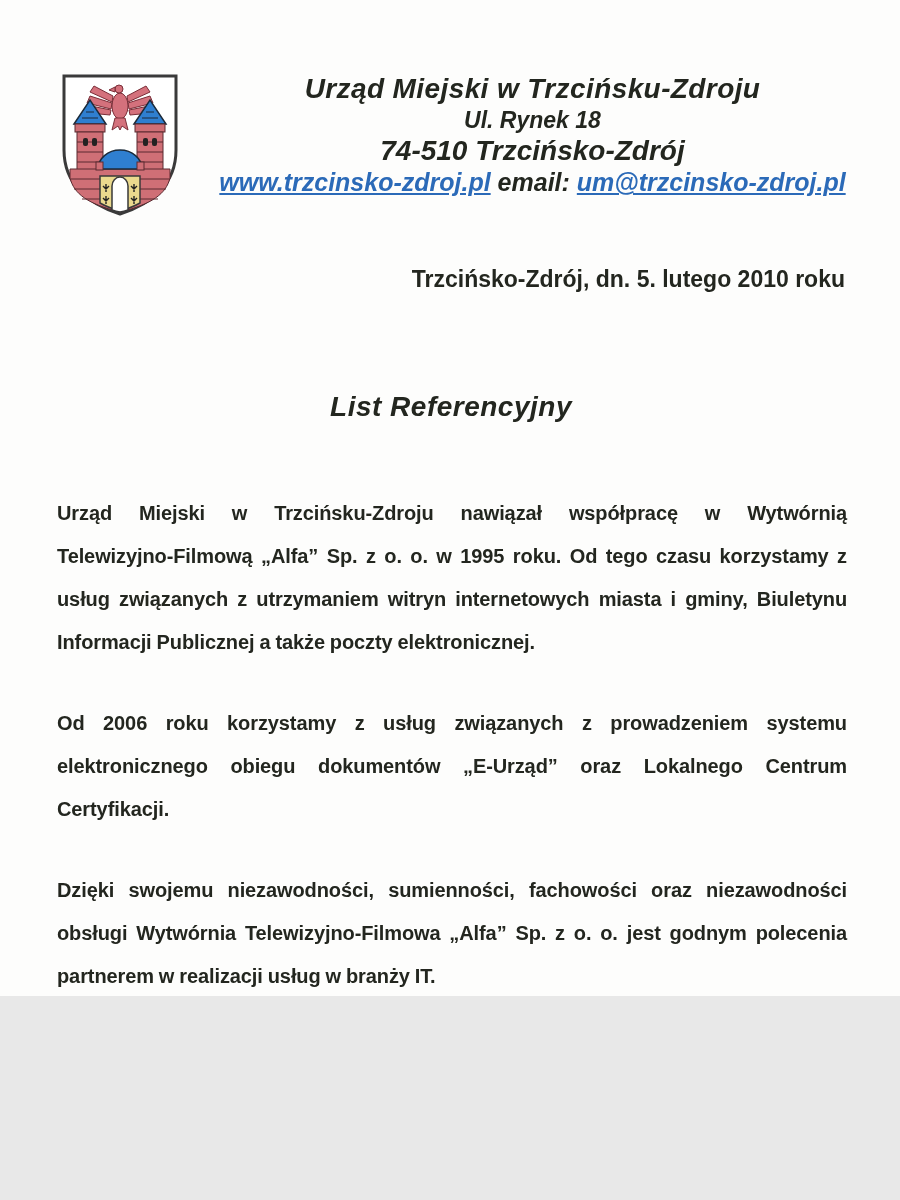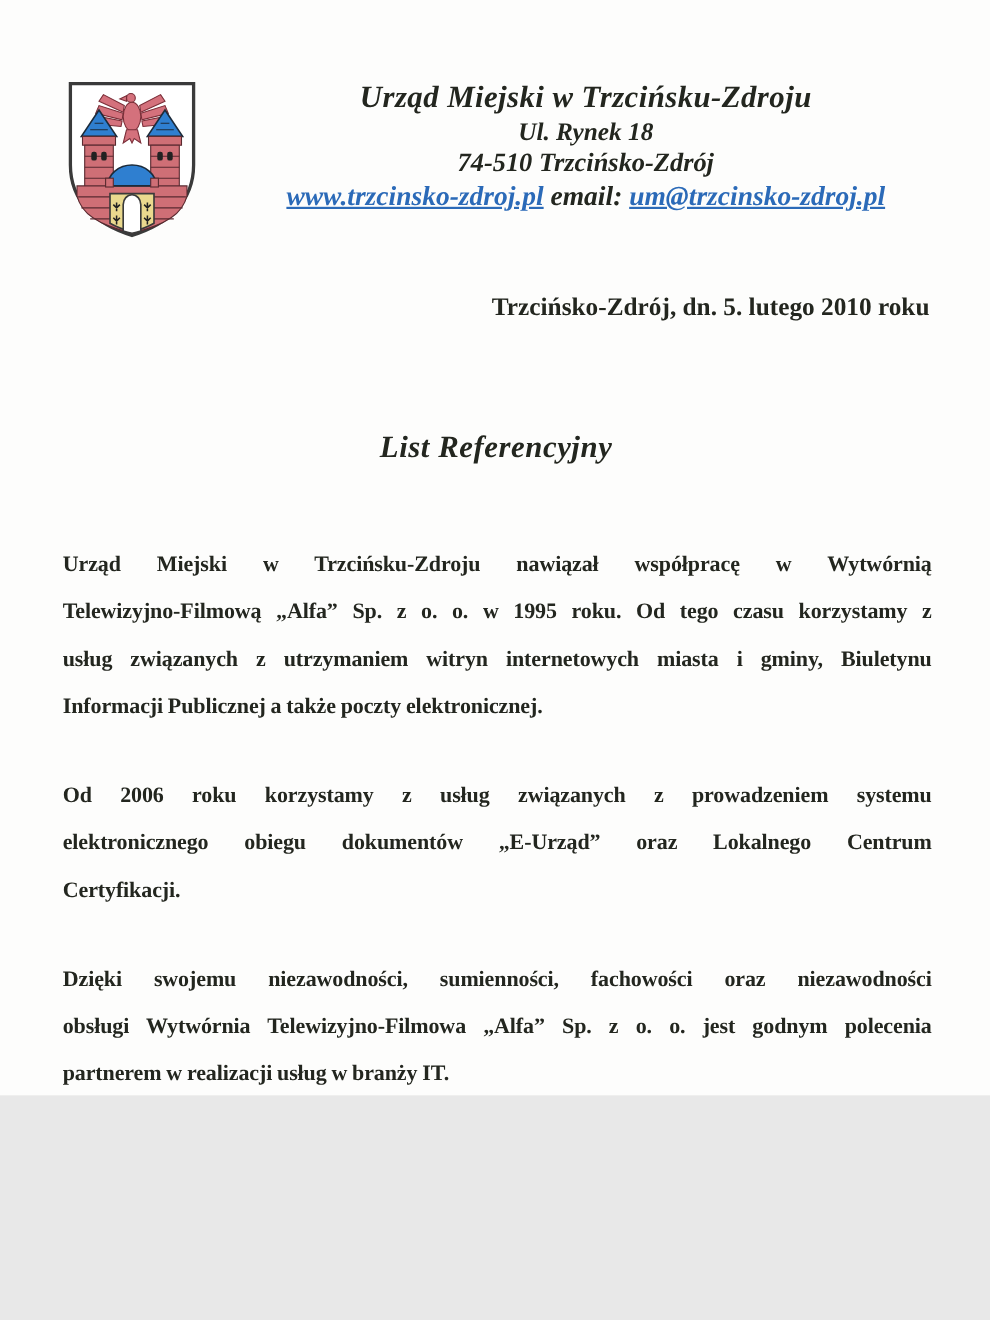--- a/index.html
+++ b/index.html
@@ -3,32 +3,32 @@
 <meta charset="utf-8">
 <style>
   :root{
     --link:#2b6ab8; --stamp-red:#d0483f; --pen-blue:#3d5cc2; --ink:#23261f;
   }
   *{margin:0;padding:0;box-sizing:border-box;}
   html,body{background:#e8e8e8;}
   .page{
     position:relative;width:900px;height:996px;margin:0 auto;
     background:#fdfdfc;overflow:hidden;
-    font-family:Liberation Serif, serif;
+    font-family:Liberation Sans, sans-serif;
     color:var(--ink);
   }
   
   .coa{position:absolute;left:60px;top:72px;width:120px;height:146px;}
   .head{
     position:absolute;left:185px;top:74px;width:695px;
     text-align:center;font-weight:bold;font-style:italic;line-height:1.08;
   }
   .head .org{font-size:28px;letter-spacing:.4px;margin-bottom:4px;}
   .head .l2{font-size:23px;margin-bottom:3px;}
-  .head .l3{font-size:24px;margin-bottom:3px;text-align:center;}
+  .head .l3{font-size:28px;margin-bottom:3px;text-align:center;}
   .head .l4{font-size:25px;margin-bottom:3px;}
   .head .l5{font-size:25px;}
   .head a, .head .lnk{
     color:var(--link);text-decoration:underline;cursor:pointer;
   }
   
   .date{
     position:absolute;right:55px;top:266px;font-size:23px;font-weight:bold;
   }
   .title{

